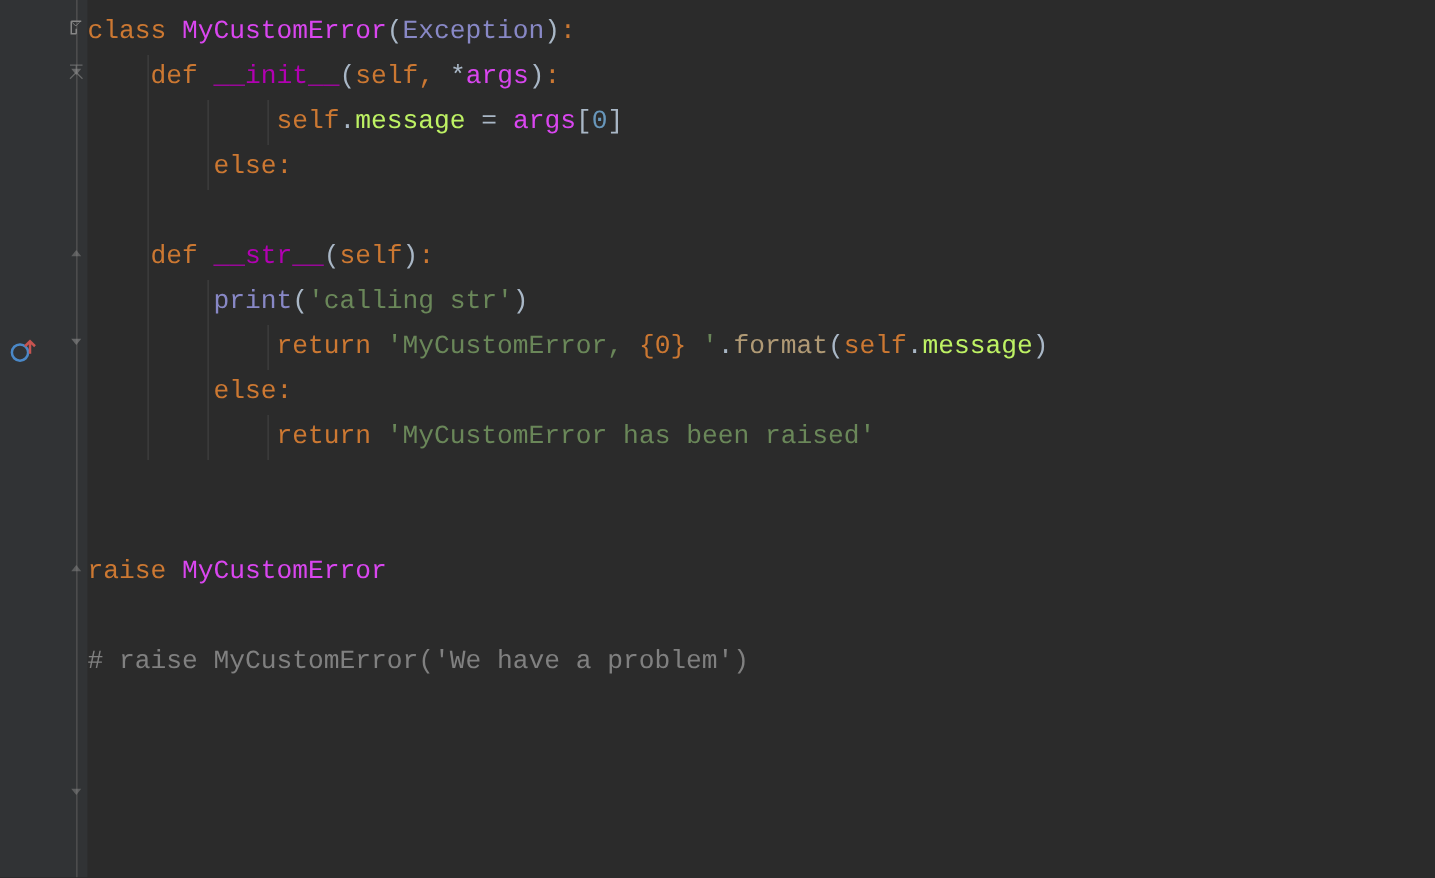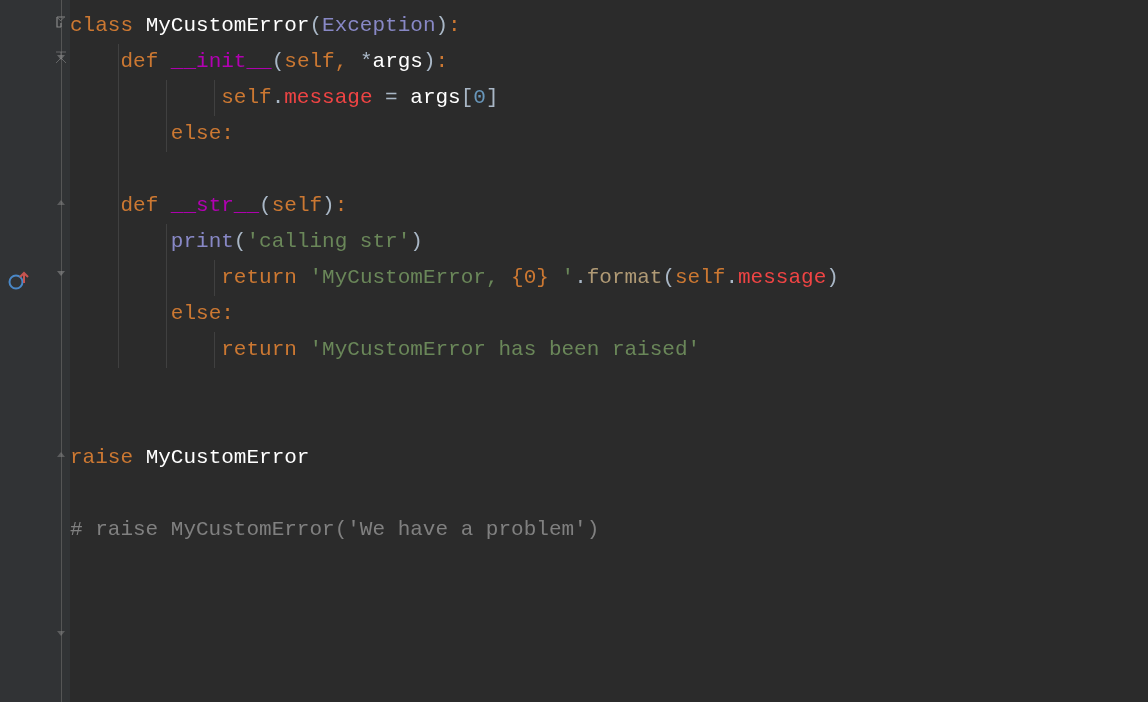--- a/index.html
+++ b/index.html
@@ -79,29 +79,29 @@
   .kw-def { color: #cc7832; }
   .kw-class { color: #cc7832; }
   .kw-if { color: #cc7832; }
   .kw-else { color: #cc7832; }
   .kw-return { color: #cc7832; }
   .kw-raise { color: #cc7832; }
   .builtin { color: #8888c6; }
   .none { color: #cc7832; }
   .self { color: #cc7832; text-align: right; }
   .magic { color: #b200b2; }
-  .attr { color: #ef4444; }
+  .attr { color: #bef264; }
   .paren { color: #a9b7c6; }
   .comma { color: #cc7832; }
   .colon { color: #cc7832; }
   .op { color: #a9b7c6; }
   .string { color: #6a8759; }
   .number { color: #6897bb; }
   .comment { color: #808080; }
-  .ident { color: #ffffff; }
+  .ident { color: #d946ef; }
   .call { color: #b09a75; }
   .star { color: #a9b7c6; }
   .fmt { color: #cc7832; }
 </style>
 </head>
 <body>
 
 <div class="gutter"></div>
 <div class="gutter-fold"></div>
 <div class="gutter-fold-line"></div>

